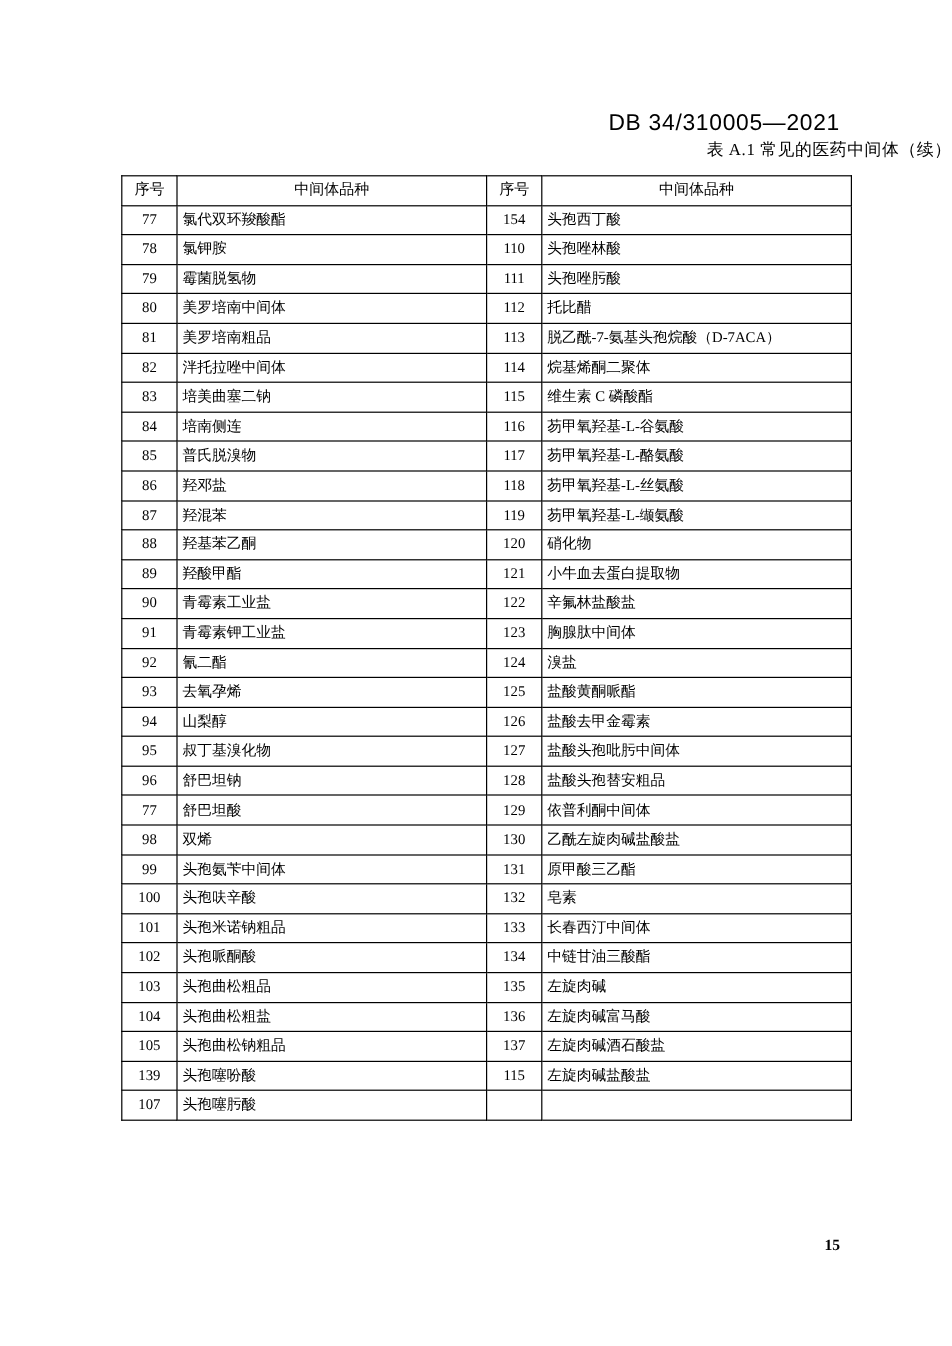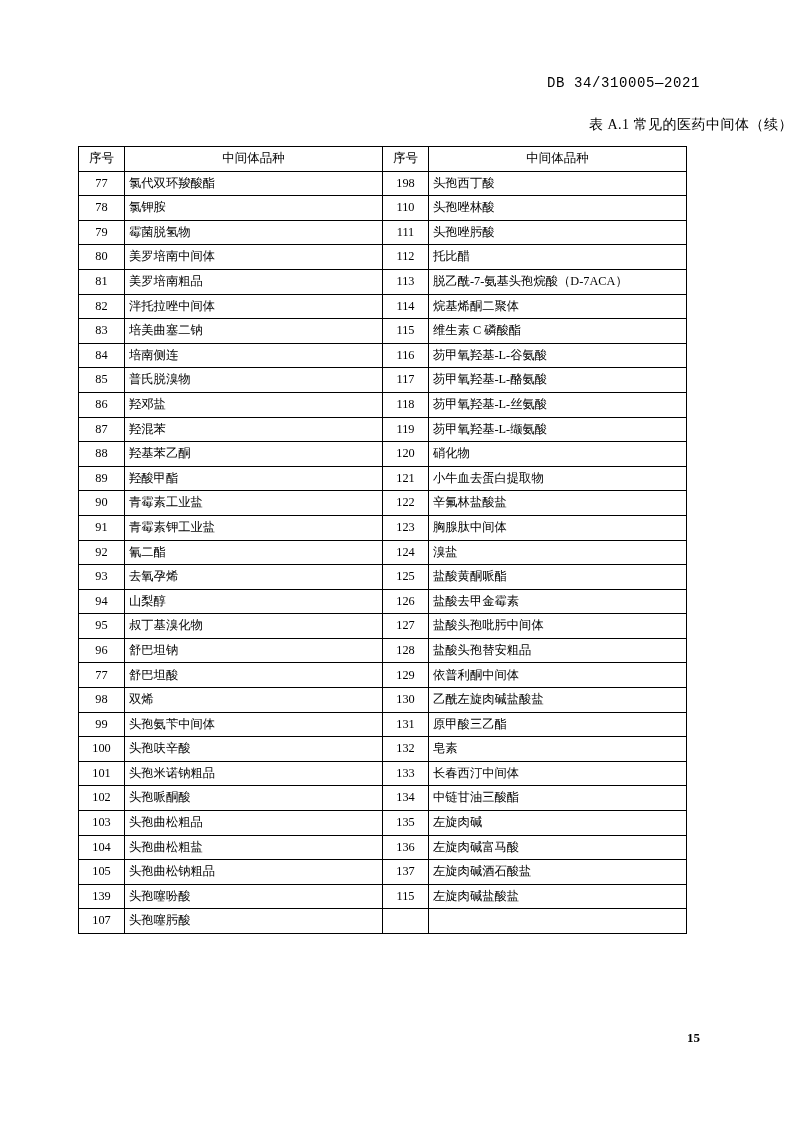--- a/index.html
+++ b/index.html
@@ -16,41 +16,41 @@
     overflow: hidden;
   }
   .page {
     position: relative;
     width: 793px;
     height: 1122px;
     box-sizing: border-box;
   }
   .header-std {
     position: absolute;
-    top: 75px;
+    top: 92px;
     right: 93px;
-    font-family: Liberation Mono, monospace;
-    font-size: 14px;
+    font-family: Liberation Sans, sans-serif;
+    font-size: 19px;
     letter-spacing: 0.6px;
     white-space: nowrap;
   }
   .table-caption {
     position: absolute;
     top: 116px;
     left: 0;
     width: 793px;
     text-align: right;
     font-size: 14px;
     font-family: "Liberation Serif", "DejaVu Serif", serif;
     letter-spacing: 0.5px;
   }
   table.main {
     position: absolute;
     top: 146px;
-    left: 78px;
+    left: 101px;
     width: 608px;
     border-collapse: collapse;
     table-layout: fixed;
     font-size: 12.3px;
   }
   table.main th, table.main td {
     border: 1px solid #000000;
     height: 23.6px;
     padding: 0 4px;
     line-height: 1.1;
@@ -104,21 +104,21 @@
         <th>序号</th>
         <th>中间体品种</th>
         <th>序号</th>
         <th>中间体品种</th>
       </tr>
     </thead>
     <tbody id="table-body">
         <tr>
           <td class="num">77</td>
           <td class="name">氯代双环羧酸酯</td>
-          <td class="num">198</td>
+          <td class="num">154</td>
           <td class="name">头孢西丁酸</td>
         </tr>
         <tr>
           <td class="num">78</td>
           <td class="name">氯钾胺</td>
           <td class="num">110</td>
           <td class="name">头孢唑林酸</td>
         </tr>
         <tr>
           <td class="num">79</td>

